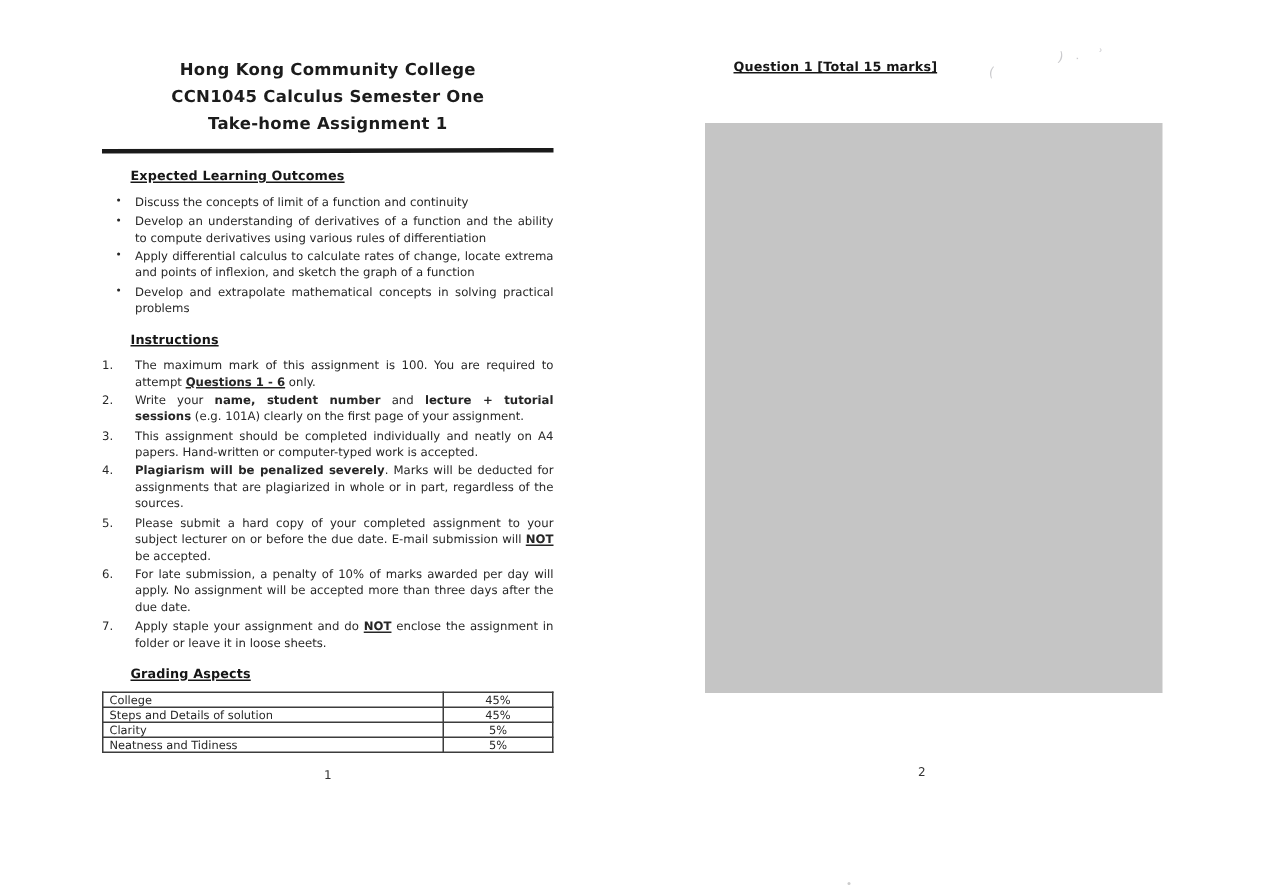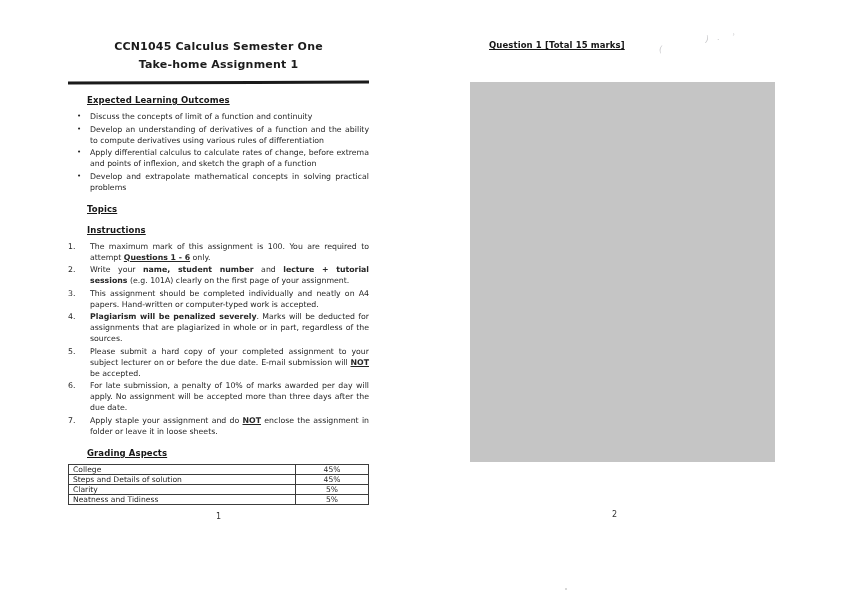--- a/index.html
+++ b/index.html
@@ -44,46 +44,46 @@
   .s4{left:732px;top:33px;transform:rotate(8deg);}
   .speck{position:absolute;left:565px;top:588px;width:2px;height:2px;background:#9a9a9a;opacity:.5;border-radius:50%;}
 </style>
 </head>
 <body>
 
 <div>
 
   <section class="page1">
     <header class="title">
+      <div>Hong Kong Community College</div>
       <div>CCN1045 Calculus Semester One</div>
       <div>Take-home Assignment 1</div>
     </header>
     <div class="rule"></div>
 
     <h2>Expected Learning Outcomes</h2>
     <ul class="bullets body-txt">
       <li>
         <span class="marker">•</span>
         <span class="seg-wrap">Discuss the concepts of limit of a function and continuity</span>
       </li>
       <li>
         <span class="marker">•</span>
         <span class="seg-wrap">Develop an understanding of derivatives of a function and the ability to compute derivatives using various rules of differentiation</span>
       </li>
       <li>
         <span class="marker">•</span>
-        <span class="seg-wrap">Apply differential calculus to calculate rates of change, before extrema and points of inflexion, and sketch the graph of a function</span>
+        <span class="seg-wrap">Apply differential calculus to calculate rates of change, locate extrema and points of inflexion, and sketch the graph of a function</span>
       </li>
       <li>
         <span class="marker">•</span>
         <span class="seg-wrap">Develop and extrapolate mathematical concepts in solving practical problems</span>
       </li>
     </ul>
 
-    <h2>Topics</h2>
 
     <h2>Instructions</h2>
     <ol class="instr body-txt">
       <li>
         <span class="num">1.</span>
         <span class="seg-wrap"><span>The maximum mark of this assignment is 100. You are required to attempt </span><span class="b u">Questions 1 - 6</span><span> only.</span></span>
       </li>
       <li>
         <span class="num">2.</span>
         <span class="seg-wrap"><span>Write your </span><span class="b">name, student number</span><span> and </span><span class="b">lecture + tutorial sessions</span><span> (e.g. 101A) clearly on the first page of your assignment.</span></span>

